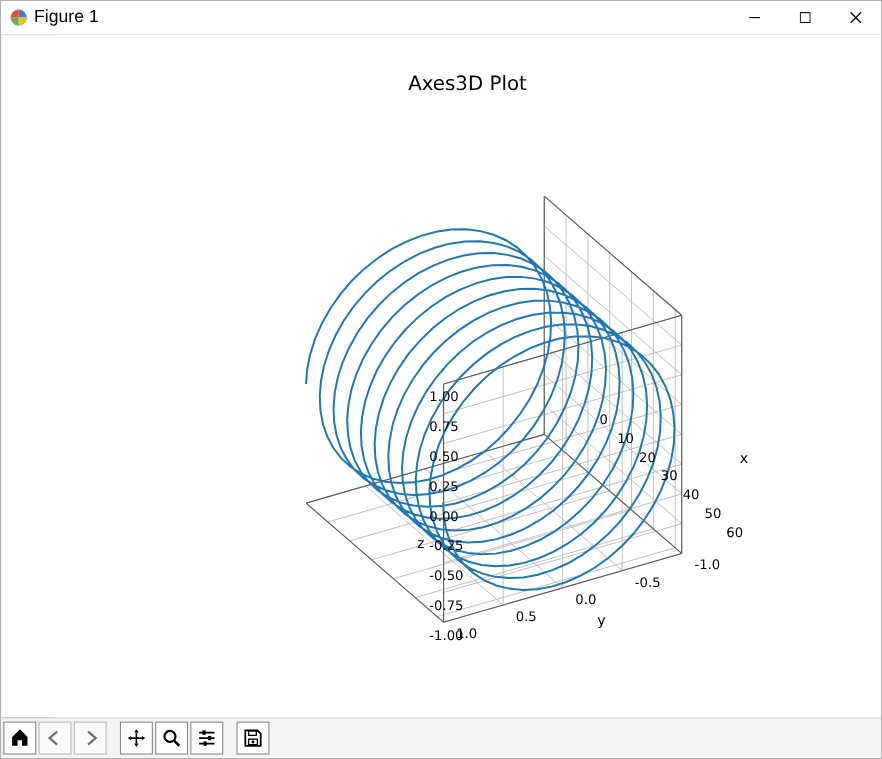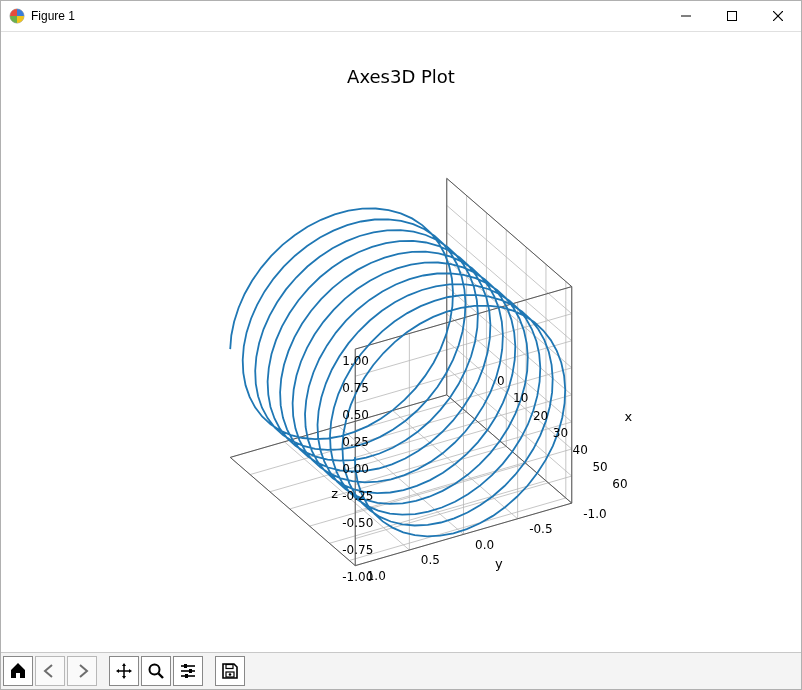--- a/index.html
+++ b/index.html
@@ -1,23 +1,23 @@
 <!DOCTYPE html>
 <html><head>
 <meta charset="utf-8">
 <style>
   html,body{margin:0;padding:0;font-family:"Segoe UI",Arial,sans-serif;background:#fff;color:#000;}
   .window{width:802px;height:690px;border:1px solid #b0b0b0;box-sizing:border-box;position:relative;background:#fff;display:flex;flex-direction:column;}
   .titlebar{height:30px;display:flex;align-items:center;border-bottom:1px solid #e0e0e0;background:#fff;}
   .titlebar .app-icon{width:16px;height:16px;margin:0 6px 0 8px;}
-  .titlebar .title{font-size:12px;flex:0 0 auto;}
+  .titlebar .title{font-size:16px;flex:0 0 auto;}
   .titlebar .spacer{flex:1 1 auto;}
   .winbtn{width:46px;height:30px;display:flex;align-items:center;justify-content:center;font-size:13px;color:#111;cursor:default;}
   .winbtn svg{display:block;}
-  .figure-area{flex:1 1 auto;position:relative;background:#fff;}
+  .figure-area{flex:1 1 auto;position:relative;background:#fff;margin-left:48px;}
   .plot-title{position:absolute;left:50%;transform:translateX(-50%);top:34px;font-size:18px;font-family:"DejaVu Sans",Arial,sans-serif;}
   .plot-svg{position:absolute;left:0;top:0;}
   .tick-label{font-size:12px;font-family:"DejaVu Sans",Arial,sans-serif;fill:#000;}
   .axis-label{font-size:13px;font-family:"DejaVu Sans",Arial,sans-serif;fill:#000;}
   .toolbar{height:36px;border-top:1px solid #c8c8c8;background:#f4f4f4;display:flex;align-items:center;padding:0 2px;gap:2px;}
   .tb-btn{width:30px;height:30px;border:1px solid #888;background:#fff;display:flex;align-items:center;justify-content:center;box-sizing:border-box;cursor:default;}
   .tb-btn svg{display:block;}
   .tb-gap{width:8px;}
   .tb-btn.disabled{opacity:0.55;}
 </style>

